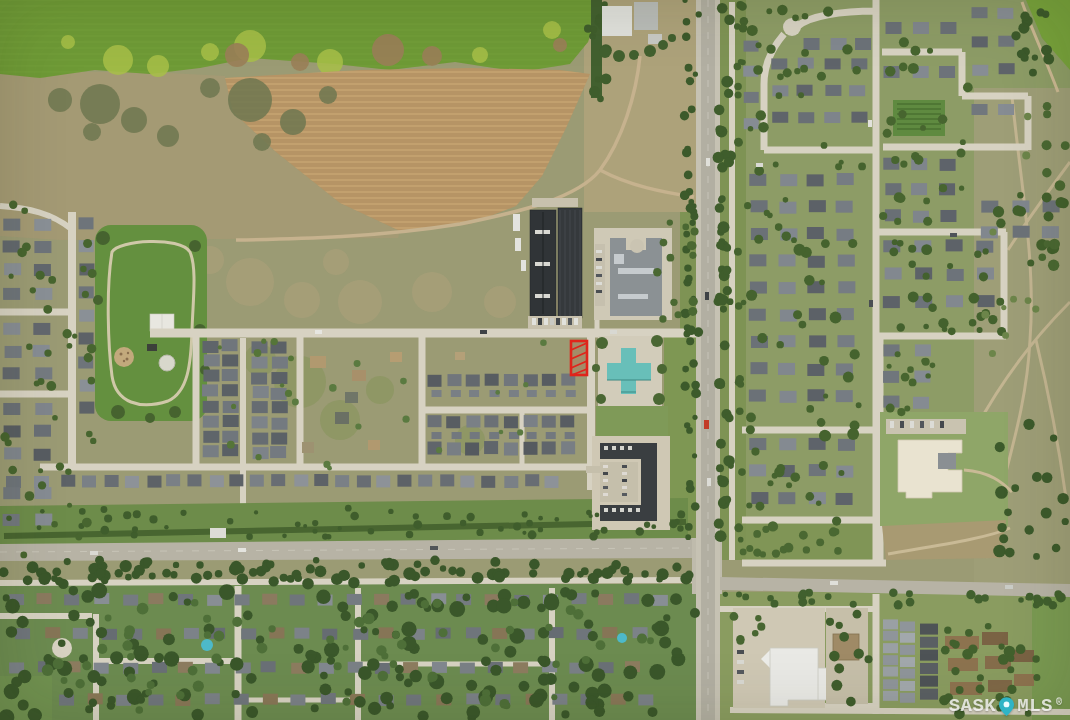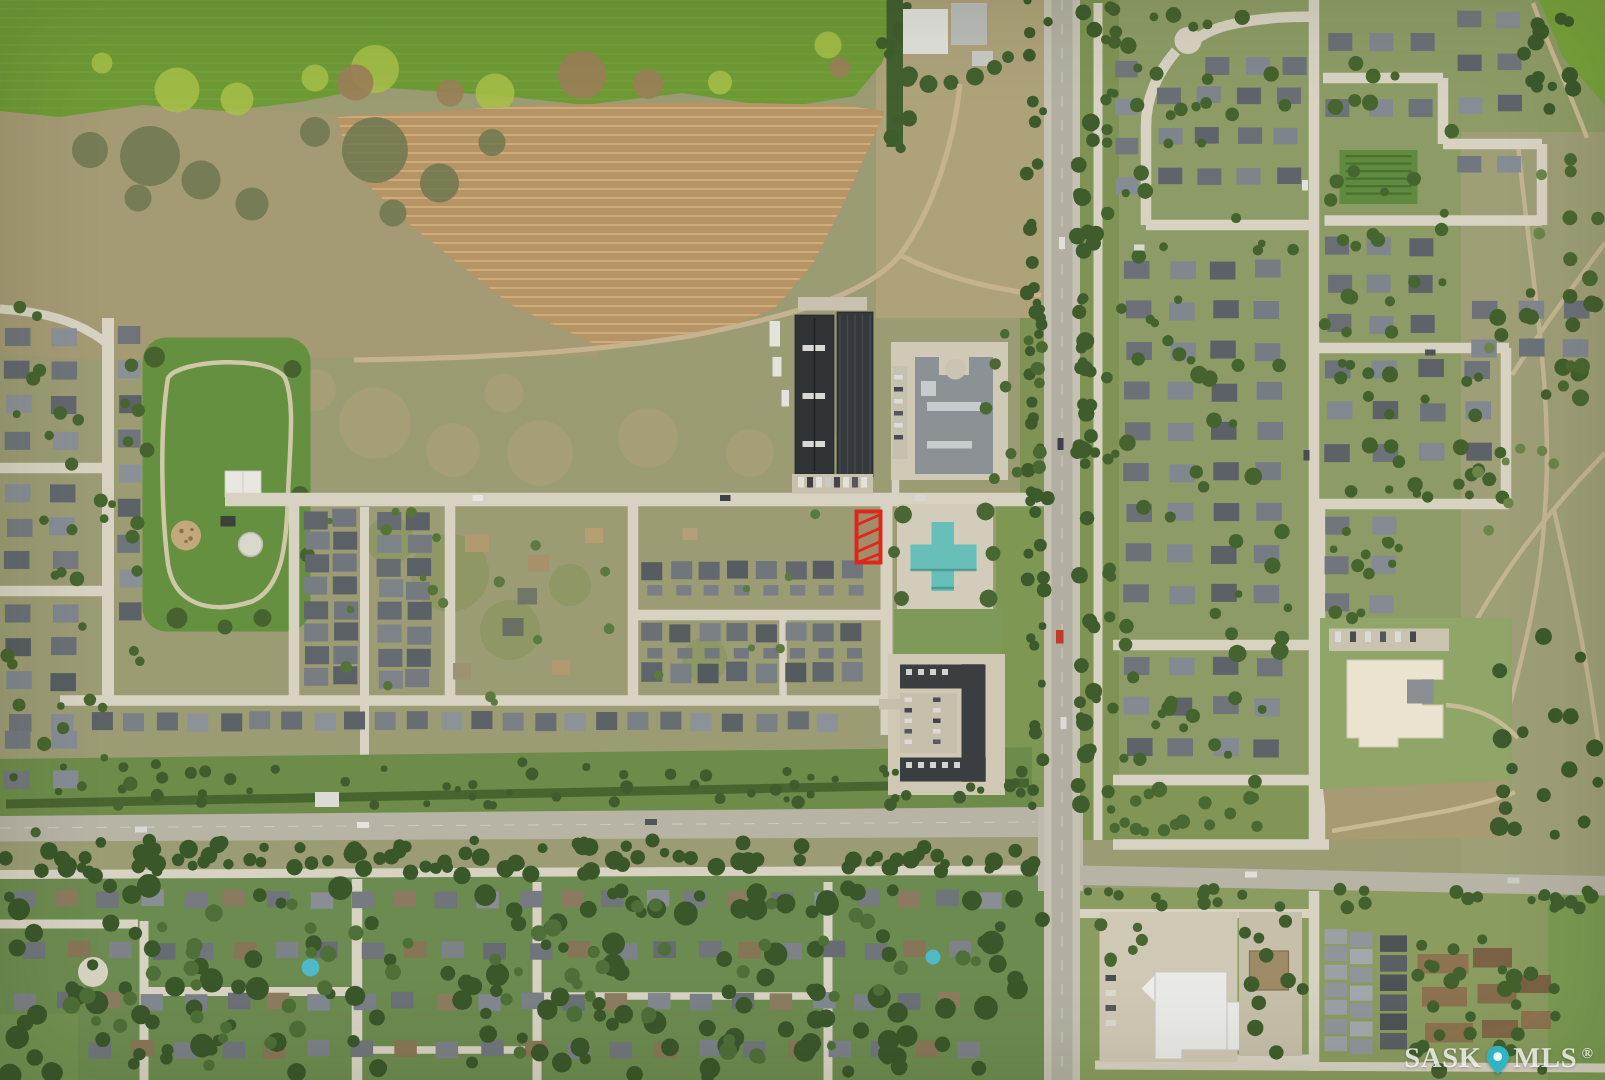--- a/index.html
+++ b/index.html
@@ -1,18 +1,18 @@
 <!DOCTYPE html>
 <html><head>
 <meta charset="utf-8">
 <style>
   html,body{margin:0;padding:0;background:#1e1e1e;}
   .stage{
     position:relative;width:1070px;height:720px;overflow:hidden;
-    font-family:Liberation Serif, serif;background:#9b9b74;
+    font-family:Liberation Mono, monospace;background:#9b9b74;
   }
   .stage::after{
     content:"";position:absolute;inset:0;pointer-events:none;
     box-shadow:inset 0 0 70px rgba(35,35,15,.16);
   }
   svg.aerial{position:absolute;inset:0;display:block;}
   .watermark{
     position:absolute;right:8px;bottom:3px;z-index:6;
     display:flex;align-items:center;gap:3px;
     font-weight:bold;font-size:19px;letter-spacing:.5px;

